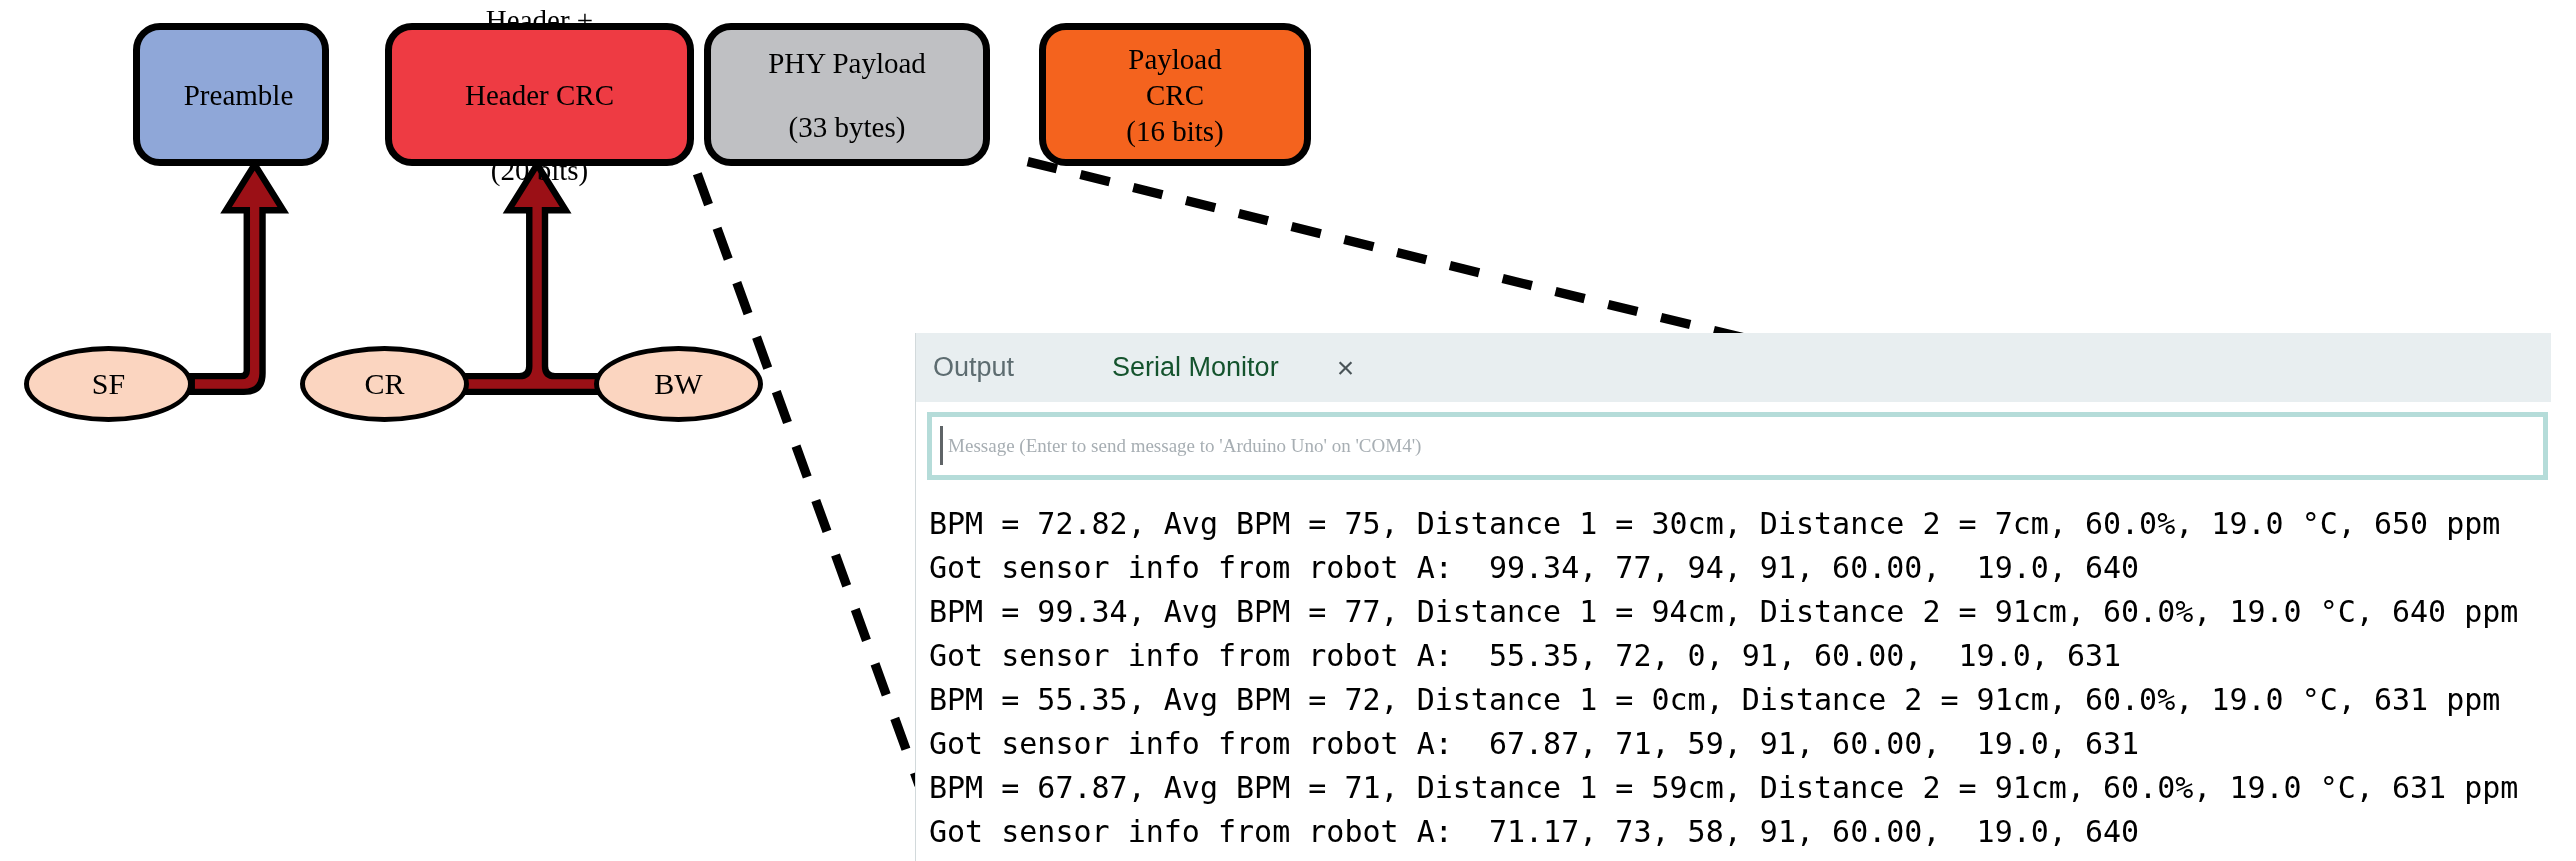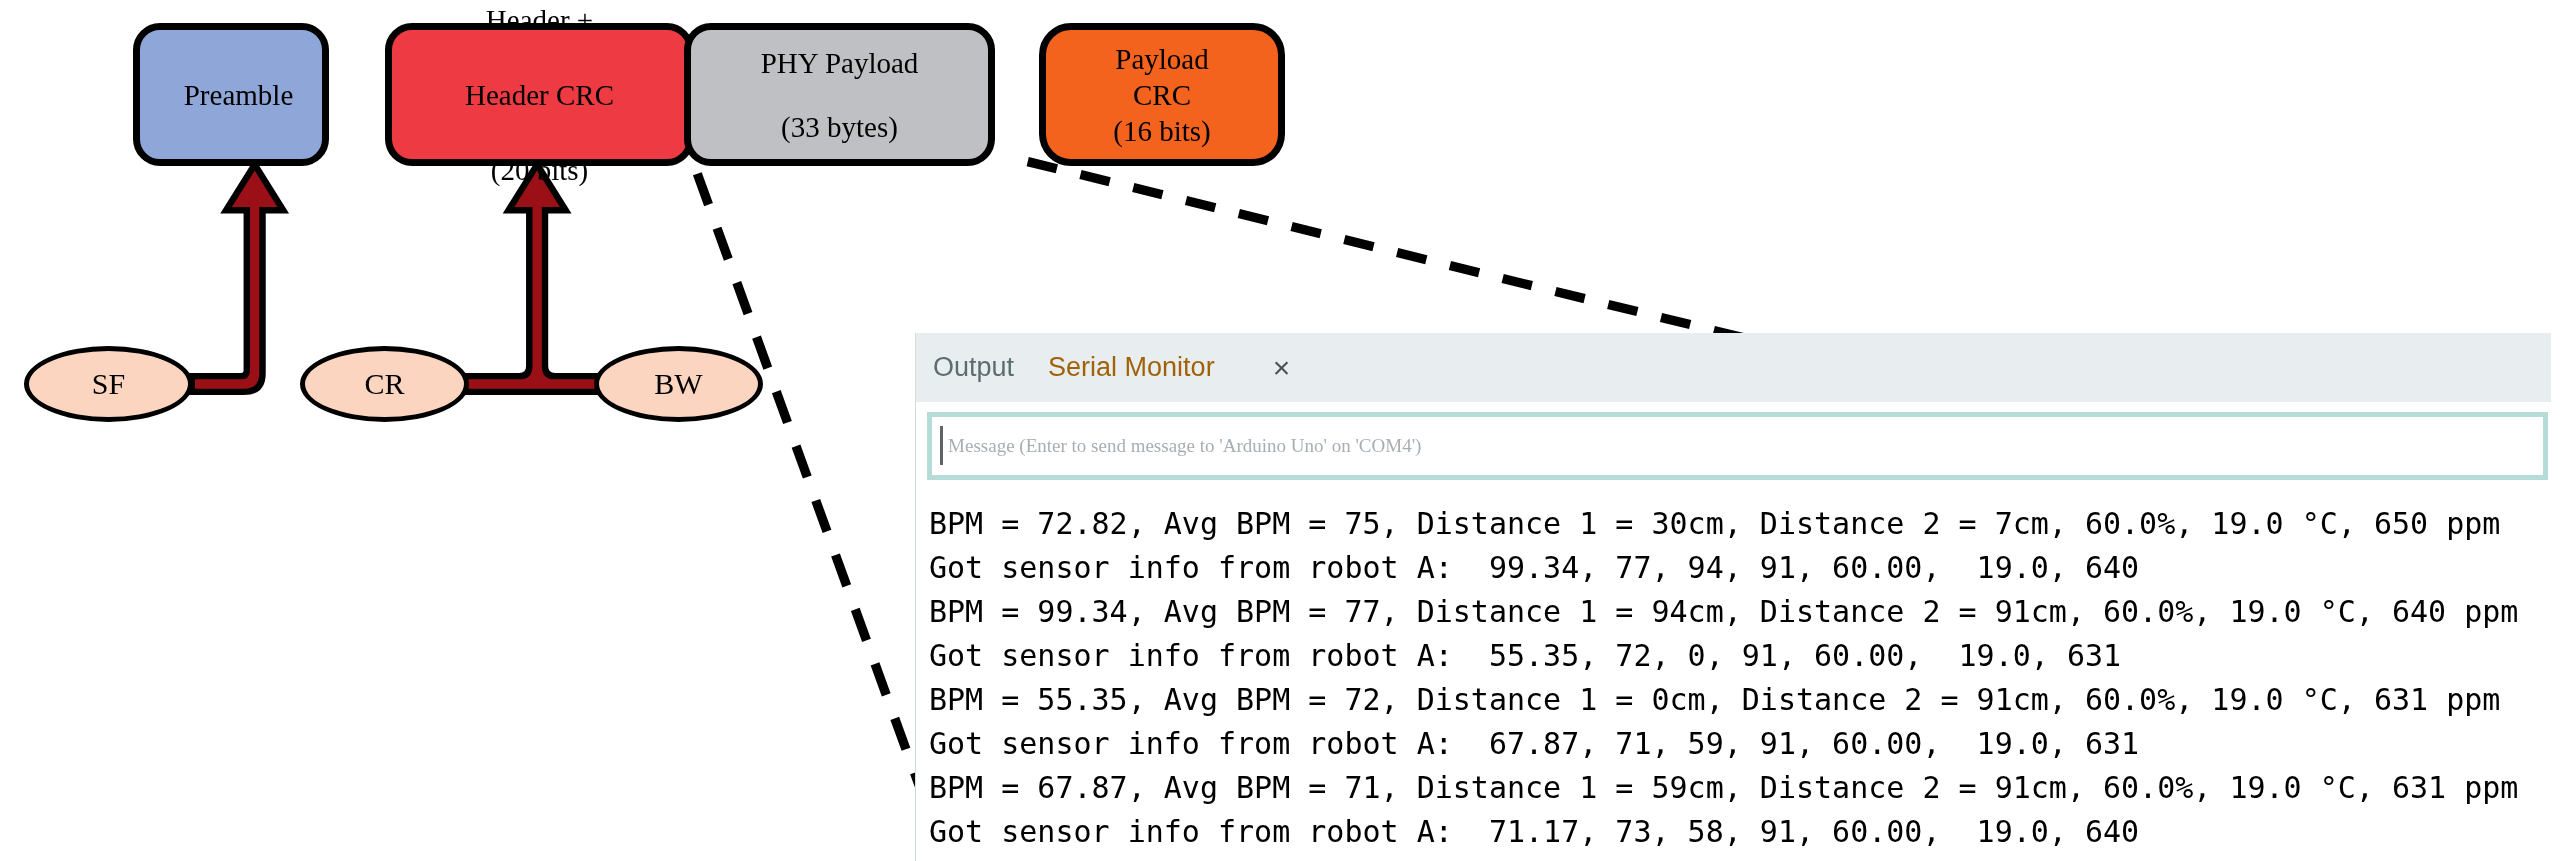--- a/index.html
+++ b/index.html
@@ -7,37 +7,37 @@
          font-family:"Liberation Sans",sans-serif;}
   
   #diagram-svg{position:absolute;left:0;top:0;width:2576px;height:861px;pointer-events:none;}
   .pkt-box{position:absolute;top:23px;height:143px;box-sizing:border-box;
            border:7.9px solid #000;border-radius:27px;
            display:flex;flex-direction:column;align-items:center;justify-content:center;
            font-family:"Liberation Serif",serif;font-size:29px;line-height:36px;color:#000;
            text-align:center;}
   .pkt-preamble{left:133px;width:196px;background:#8fa7d8;padding-left:15px;}
   .pkt-header{left:385px;width:309px;background:#ee3b43;gap:39px;}
-  .pkt-phy{left:684px;width:311px;background:#bfc0c3;gap:28px;}
-  .pkt-crc{left:1039px;width:246px;background:#f4631e;border-radius:32px;}
+  .pkt-phy{left:704px;width:286px;background:#bfc0c3;gap:28px;}
+  .pkt-crc{left:1039px;width:272px;background:#f4631e;}
   .param-ellipse{position:absolute;top:346px;width:169px;height:76px;box-sizing:border-box;
            border:5.7px solid #000;border-radius:50%;background:#fbd5c0;
            display:flex;align-items:center;justify-content:center;
            font-family:"Liberation Serif",serif;font-size:30px;color:#000;}
   .el-sf{left:24px;}
   .el-cr{left:300px;}
   .el-bw{left:594px;}
   
   #sm-panel{position:absolute;left:915px;top:333px;width:1636px;height:529px;
             background:#ffffff;border-left:1.4px solid #d2d9db;box-sizing:border-box;}
   #sm-tabbar{position:absolute;left:0;top:0;right:0;height:69px;background:#e8eef0;
              display:flex;align-items:center;padding-left:17px;box-sizing:border-box;gap:34px;}
   .sm-tab{font-size:27px;cursor:default;}
   .sm-tab-output{color:#5d6c70;}
-  .sm-tab-serial{color:#a16207;}
+  .sm-tab-serial{color:#14532d;margin-left:64px;}
   .sm-close{color:#4a5458;font-size:30px;margin-left:24px;line-height:1;}
   #sm-inputwrap{position:absolute;left:11.4px;top:79px;right:2.9px;height:68px;
                 box-sizing:border-box;border:5.7px solid #b5dcd9;background:#fff;}
   #sm-caret{position:absolute;left:7.2px;top:8.6px;width:3.6px;height:39px;background:#5f6467;}
   #sm-input{position:absolute;left:0;top:0;width:100%;height:100%;border:none;outline:none;
             padding:0 0 0 15.7px;box-sizing:border-box;font-family:Liberation Serif, serif;
             font-size:19px;color:#333;background:transparent;}
   #sm-input::placeholder{color:#a7aeb3;opacity:1;}
   #sm-console{position:absolute;left:13px;top:169px;right:0;bottom:0;
               font-family:"DejaVu Sans Mono","Liberation Mono",monospace;

